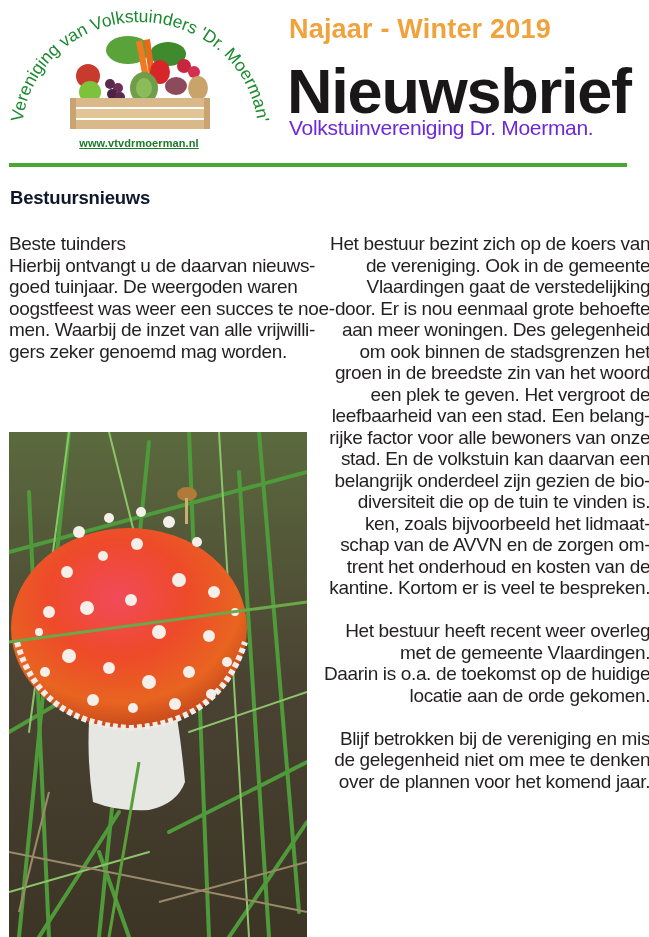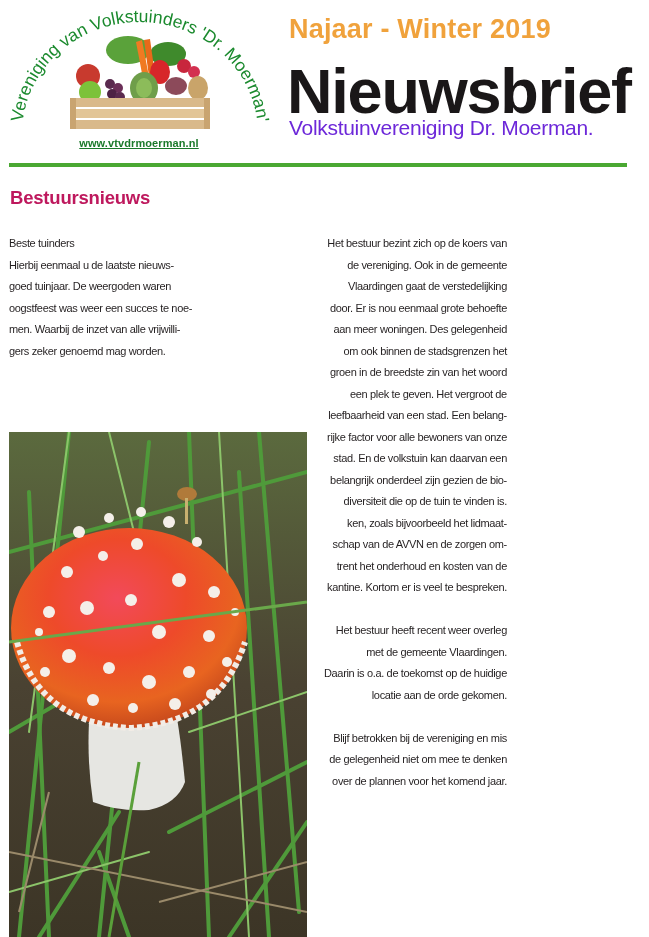--- a/index.html
+++ b/index.html
@@ -6,22 +6,22 @@
   body{width:649px;height:937px;position:relative;overflow:hidden;font-family:"Liberation Sans","DejaVu Sans",sans-serif;color:#231f20;}
   
   .logo{position:absolute;left:8px;top:2px;width:262px;height:150px;}
   .logo svg{display:block;}
   .logo-url{position:absolute;left:0;width:100%;top:135px;text-align:center;font-size:11px;font-weight:bold;color:#1b7a2b;text-decoration:underline;letter-spacing:0.1px;}
   .season{position:absolute;left:289px;top:14px;font-size:27px;font-weight:bold;color:#f0a23c;letter-spacing:0.2px;white-space:nowrap;}
   .title{position:absolute;left:287px;top:60px;font-size:63px;font-weight:bold;color:#1a1718;letter-spacing:-1.2px;white-space:nowrap;line-height:1;}
   .subtitle{position:absolute;left:289px;top:116px;font-size:21px;color:#6d28d9;white-space:nowrap;letter-spacing:-0.3px;}
   .rule{position:absolute;left:9px;top:163px;width:618px;height:4px;background:#4aa832;}
   
-  .section-title{position:absolute;left:10px;top:187px;font-size:18.5px;font-weight:bold;color:#be185d;letter-spacing:-0.2px;text-align:center;}
-  .col{position:absolute;font-size:11px;line-height:21.5px;color:#231f20;letter-spacing:-0.35px;}
+  .section-title{position:absolute;left:10px;top:187px;font-size:18.5px;font-weight:bold;color:#0f172a;letter-spacing:-0.2px;text-align:center;}
+  .col{position:absolute;font-size:19px;line-height:21.5px;color:#231f20;letter-spacing:-0.35px;}
   .col p{margin:0;white-space:nowrap;}
   .col .gap{height:21.5px;}
   .col-left{left:9px;top:233px;}
   .col-right{left:324px;top:233px;text-align:right;}
   
   .photo{position:absolute;left:9px;top:432px;width:298px;height:505px;overflow:hidden;background:#4d5a36;}
   .photo svg{display:block;}
 </style>
 </head>
 <body>
@@ -70,21 +70,21 @@
 
 <div class="season">Najaar - Winter 2019</div>
 <div class="title">Nieuwsbrief</div>
 <div class="subtitle">Volkstuinvereniging Dr. Moerman.</div>
 <div class="rule"></div>
 
 <div class="section-title">Bestuursnieuws</div>
 
 <div class="col col-left">
   <p>Beste tuinders</p>
-  <p>Hierbij eenmaal u de laatste nieuws-</p>
+  <p>Hierbij ontvangt u de daarvan nieuws-</p>
   <p>goed tuinjaar. De weergoden waren</p>
   <p>oogstfeest was weer een succes te noe-</p>
   <p>men. Waarbij de inzet van alle vrijwilli-</p>
   <p>gers zeker genoemd mag worden.</p>
 </div>
 
 <div class="photo" title="Red fly agaric mushroom (Amanita muscaria) with white spots among grass">
   <svg width="298" height="505" viewBox="0 0 298 505">
     <defs>
       <radialGradient id="cap" cx="45%" cy="35%" r="65%">

